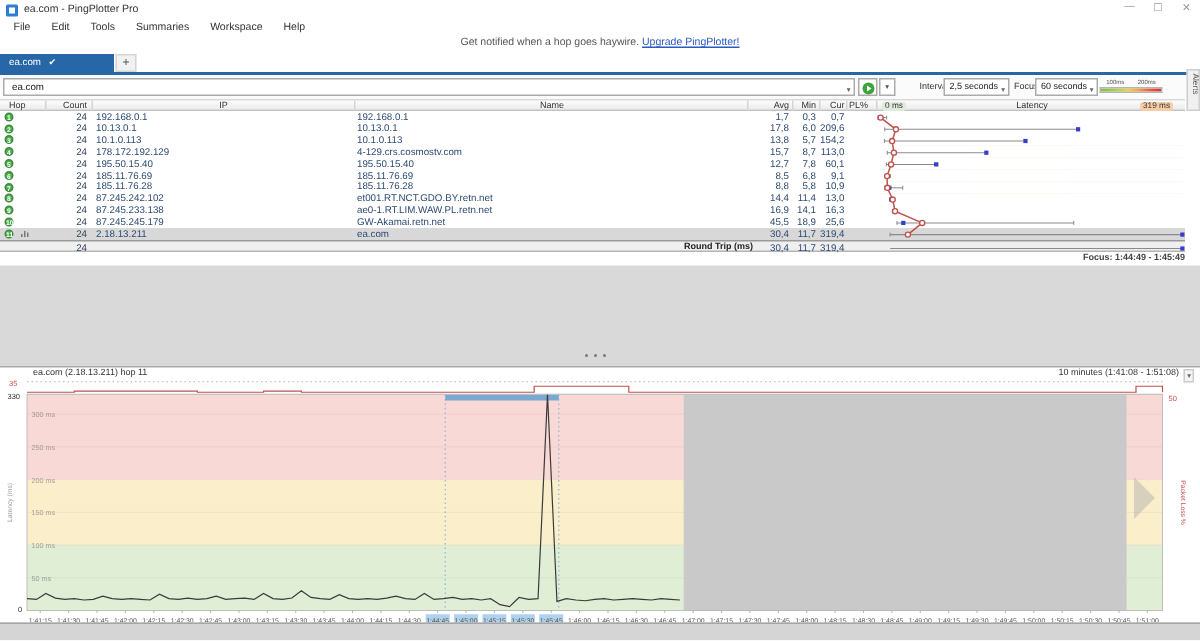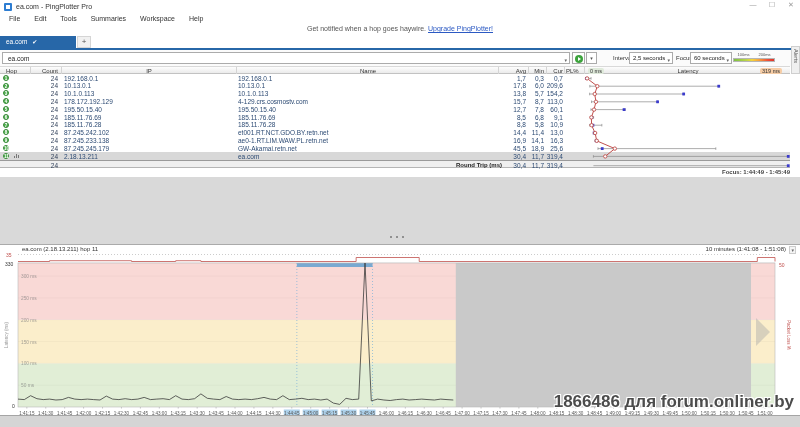--- a/index.html
+++ b/index.html
@@ -480,14 +480,13 @@
       <line x1="727.0566666666667" y1="155" x2="727.0566666666667" y2="156.6" stroke="#999" stroke-width="0.5"></line>
       <text x="727.0566666666667" y="163" font-size="4.6" fill="#555" text-anchor="middle" font-family="Liberation Sans, sans-serif">1:50:30</text>
       <line x1="745.9816666666667" y1="155" x2="745.9816666666667" y2="156.6" stroke="#999" stroke-width="0.5"></line>
       <text x="745.9816666666667" y="163" font-size="4.6" fill="#555" text-anchor="middle" font-family="Liberation Sans, sans-serif">1:50:45</text>
       <line x1="764.9066666666668" y1="155" x2="764.9066666666668" y2="156.6" stroke="#999" stroke-width="0.5"></line>
       <text x="764.9066666666668" y="163" font-size="4.6" fill="#555" text-anchor="middle" font-family="Liberation Sans, sans-serif">1:51:00</text>
     </svg>
   <div class="bottom-band"></div>
   <div class="right-arrow"></div>
 
-  <div class="watermark">1866486 для forum.onliner.by</div>
 </div>
 
 </body></html>

